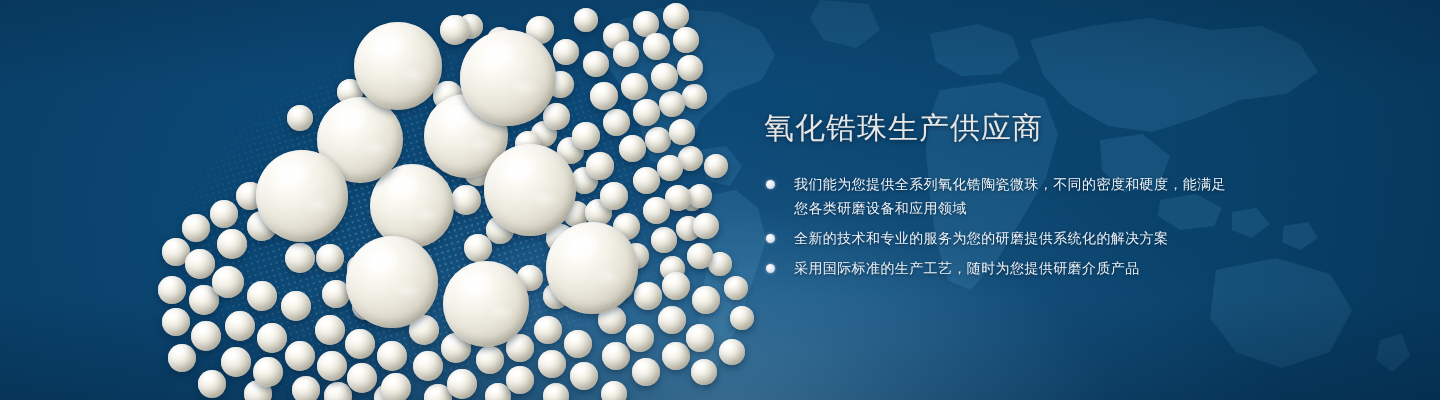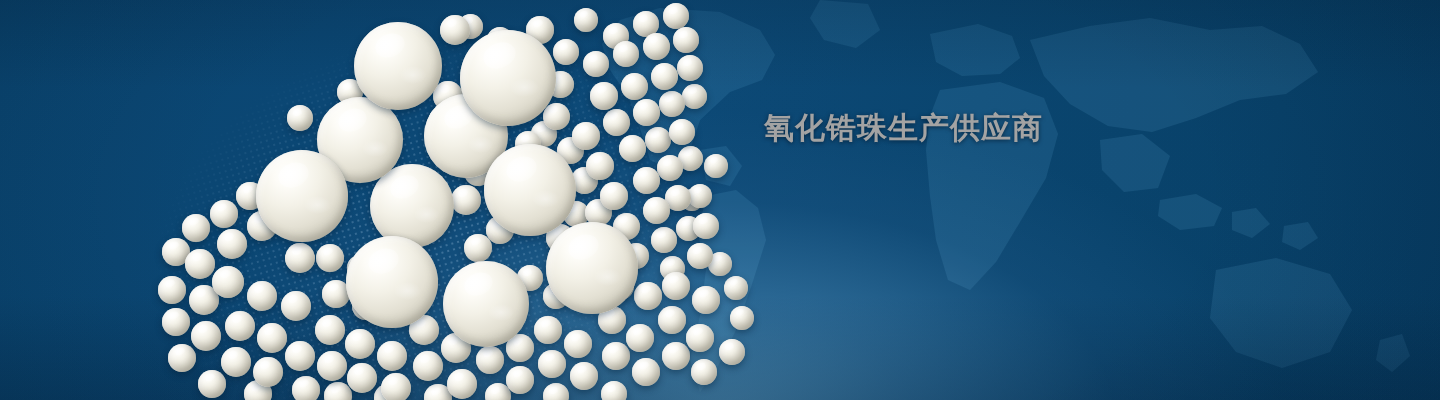--- a/index.html
+++ b/index.html
@@ -104,23 +104,23 @@
     background:radial-gradient(ellipse at 50% 50%, rgba(255,255,255,0.40) 0%, rgba(255,255,255,0) 72%);
   }
 
   
   #copy {
     position:absolute;
     left:764px; top:110px;
     width:470px;
   }
   #headline {
-    color:#a3a3a3;
+    color:#e5e5e5;
     font-size:30px;
-    font-weight:bold;
+    font-weight:normal;
     letter-spacing:1px;
     line-height:1.2;
     text-shadow:0 1px 4px rgba(2,22,42,0.70);
     white-space:nowrap;
   }
   #bullets {
     margin-top:26px;
     list-style:none;
   }
   .bullet {
@@ -322,15 +322,29 @@
       <div class="bead" style="left:708px;top:252px;width:24px;height:24px;z-index:24;"></div>
       <div class="bead" style="left:688px;top:184px;width:24px;height:24px;z-index:24;"></div>
       <div class="bead" style="left:704px;top:154px;width:24px;height:24px;z-index:24;"></div>
       <div class="bead" style="left:681px;top:189px;width:22px;height:22px;z-index:22;"></div>
     </div>
 
   <div class="bg-vignette"></div>
 
   <div id="copy">
     <h1 id="headline">氧化锆珠生产供应商</h1>
+    <ul id="bullets">
+      <li class="bullet">
+        <span class="bullet-dot"></span>
+        <span class="bullet-text">我们能为您提供全系列氧化锆陶瓷微珠，不同的密度和硬度，能满足您各类研磨设备和应用领域</span>
+      </li>
+      <li class="bullet">
+        <span class="bullet-dot"></span>
+        <span class="bullet-text">全新的技术和专业的服务为您的研磨提供系统化的解决方案</span>
+      </li>
+      <li class="bullet">
+        <span class="bullet-dot"></span>
+        <span class="bullet-text">采用国际标准的生产工艺，随时为您提供研磨介质产品</span>
+      </li>
+    </ul>
   </div>
 
 </div>
 
 </body></html>

